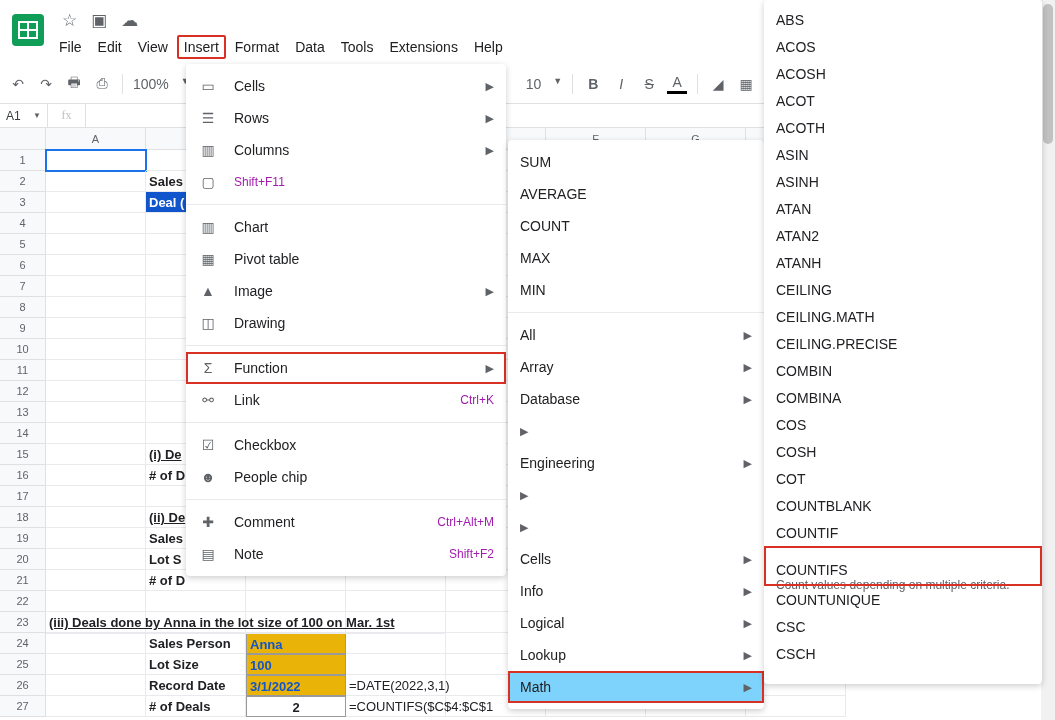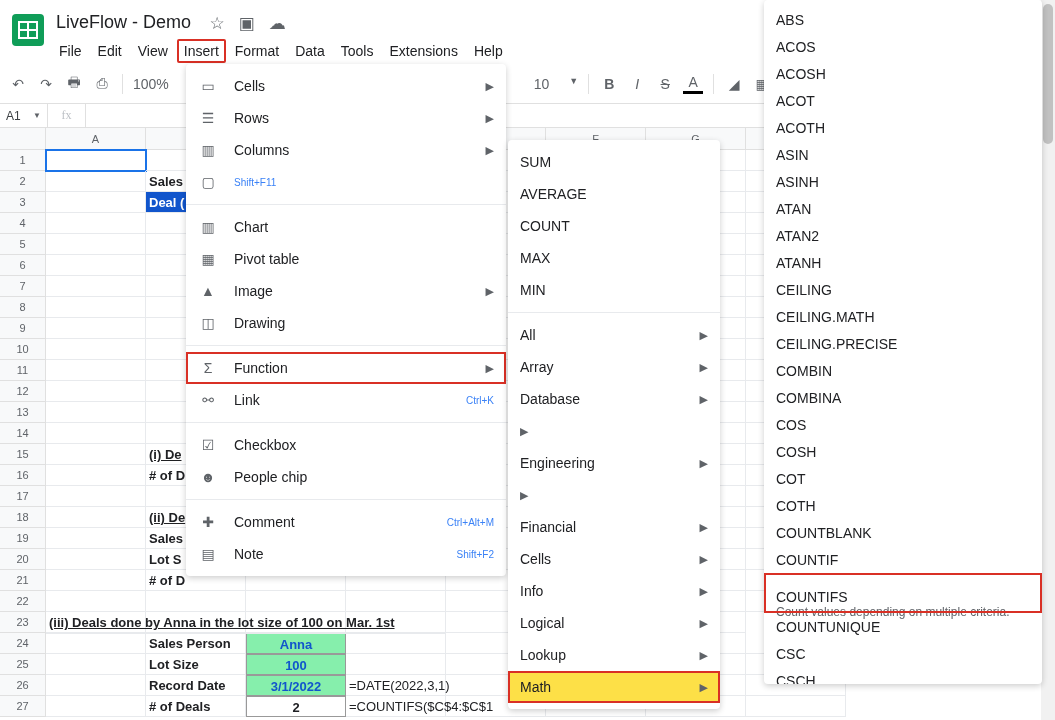--- a/index.html
+++ b/index.html
@@ -9,71 +9,70 @@
 .title-area{flex:1;padding-top:2px}
 .doc-title{font-size:18px;color:#202124;display:inline-block;padding:2px 4px}
 .title-icons{display:inline-flex;gap:14px;margin-left:10px;color:#5f6368;font-size:17px;vertical-align:middle}
 .menubar{display:flex;gap:2px;margin-top:4px;font-size:14px;color:#202124}
 .menubar span{padding:4px 7px;cursor:pointer}
 .menubar .hl{border:2px solid #d93025;border-radius:2px;padding:2px 5px}
 .last-edit{color:#5f6368;text-decoration:underline;font-size:14px;margin-left:30px;align-self:center;margin-top:20px}
 .toolbar{height:40px;border-bottom:1px solid #e0e0e0;display:flex;align-items:center;padding:0 8px;gap:8px;color:#5f6368;font-size:14px}
 .tb-ic{width:20px;height:20px;display:flex;align-items:center;justify-content:center;cursor:pointer}
 .tb-sep{width:1px;height:20px;background:#e0e0e0;margin:0 2px}
-.zoom{display:flex;align-items:flex-start;gap:20px}
+.zoom{display:flex;align-items:flex-start;gap:12px}
 .name-box-row{height:24px;border-bottom:1px solid #e0e0e0;display:flex;align-items:center;font-size:12px}
 .name-box{width:48px;padding:0 6px;color:#3c4043;border-right:1px solid #e0e0e0;display:flex;align-items:center;justify-content:space-between;height:100%}
 .fx{width:38px;text-align:center;color:#bdc1c6;font-family:serif;height:100%;display:flex;align-items:center;justify-content:center;border-right:1px solid #e0e0e0}
 .grid{position:relative}
 .col-headers{display:flex;height:22px}
 .corner{width:46px;border-right:1px solid #e0e0e0;border-bottom:1px solid #e0e0e0;background:#f8f9fa}
 .ch{width:100px;border-right:1px solid #e0e0e0;border-bottom:1px solid #e0e0e0;background:#f8f9fa;text-align:center;font-size:11px;color:#5f6368;line-height:22px}
 .rows{display:flex}
 .row-headers{width:46px}
 .rh{height:21px;border-right:1px solid #e0e0e0;border-bottom:1px solid #e0e0e0;background:#f8f9fa;text-align:center;font-size:11px;color:#5f6368;line-height:21px}
 .cells{position:relative;flex:1}
 .cell-row{display:flex;height:21px}
 .cell{width:100px;border-right:1px solid #e8eaed;border-bottom:1px solid #e8eaed;font-size:13px;padding:0 3px;line-height:21px;overflow:hidden;white-space:nowrap}
 .sel{outline:2px solid #1a73e8;outline-offset:-1px}
 .dropdown{position:absolute;background:#fff;box-shadow:0 2px 6px rgba(0,0,0,0.2);border-radius:4px;z-index:10;padding:6px 0;font-size:14px;color:#202124}
 .d1{left:186px;top:64px;width:320px}
 .mi{display:flex;align-items:center;height:32px;padding:0 12px;cursor:pointer}
 .mi .ic{width:20px;margin-right:16px;color:#5f6368;display:flex;justify-content:center}
 .mi .lab{flex:1}
-.mi .sc{color:#3b82f6;font-size:10px}
+.mi .sc{color:#a21caf;font-size:12px}
 .mi .arr{color:#5f6368;font-size:11px}
 .msep{height:1px;background:#e8eaed;margin:6px 0}
 .mi.hlred{outline:2px solid #d93025;outline-offset:-2px}
-.d2{left:508px;top:140px;width:212px}
+.d2{left:508px;top:140px;width:256px}
 .d2 .mi{height:32px}
-.d2 .mi.hov{background:#fde047}
+.d2 .mi.hov{background:#7dd3fc}
 .d3{left:764px;top:0;width:278px;height:684px;overflow:hidden}
 .d3 .mi{height:27px;font-size:14px}
 .d3 .mi.hl3{outline:2px solid #d93025;outline-offset:-2px;height:40px;display:block;padding:16px 12px}
 .d3 .desc{font-size:12px;color:#5f6368}
 .bold{font-weight:bold}
 .underline{text-decoration:underline}
 .blue-cell{background:#1155cc;color:#fff;font-weight:bold}
-.lightblue{background:#86efac;color:#1155cc;font-weight:bold;text-align:center;border:1px solid #999}
+.lightblue{background:#eab308;color:#1155cc;font-weight:bold;text-align:left;border:1px solid #999}
 .bordered{border:1px solid #999}
 .scrollbar{position:absolute;right:0;top:0;width:14px;height:720px;background:#f1f1f1}
 .thumb{position:absolute;right:2px;top:4px;width:10px;height:140px;background:#c1c1c1;border-radius:5px}
 </style>
 </head>
 <body>
 
 <div class="header">
   <svg class="logo" viewBox="0 0 40 40">
       <rect x="4" y="4" width="32" height="32" rx="4" fill="#0F9D58"></rect>
       <rect x="11" y="12" width="18" height="16" fill="none" stroke="#fff" stroke-width="2"></rect>
       <line x1="11" y1="20" x2="29" y2="20" stroke="#fff" stroke-width="2"></line>
       <line x1="20" y1="12" x2="20" y2="28" stroke="#fff" stroke-width="2"></line>
     </svg>
   <div class="title-area">
-    <span class="doc-title">LiveFlow - Demo</span>
     <span class="title-icons">
       <span>☆</span>
       <span>▣</span>
       <span>☁</span>
     </span>
     <div class="menubar" id="menubar">
         <span>File</span>
         <span>Edit</span>
         <span>View</span>
         <span class="hl">Insert</span>
@@ -542,21 +541,20 @@
       <span class="arr">▶</span>
     </div>
     <div class="mi">
       <span class="lab">Engineering</span>
       <span class="arr">▶</span>
     </div>
     <div class="mi">
       <span class="arr">▶</span>
     </div>
     <div class="mi">
-      <span class="lab">Financial</span>
       <span class="arr">▶</span>
     </div>
     <div class="mi">
       <span class="lab">Cells</span>
       <span class="arr">▶</span>
     </div>
     <div class="mi">
       <span class="lab">Info</span>
       <span class="arr">▶</span>
     </div>
@@ -621,23 +619,20 @@
       <span class="lab">COMBINA</span>
     </div>
     <div class="mi">
       <span class="lab">COS</span>
     </div>
     <div class="mi">
       <span class="lab">COSH</span>
     </div>
     <div class="mi">
       <span class="lab">COT</span>
-    </div>
-    <div class="mi">
-      <span class="lab">COTH</span>
     </div>
     <div class="mi">
       <span class="lab">COUNTBLANK</span>
     </div>
     <div class="mi">
       <span class="lab">COUNTIF</span>
     </div>
     <div class="mi hl3">
       <div>COUNTIFS</div>
       <div class="desc">Count values depending on multiple criteria.</div>

